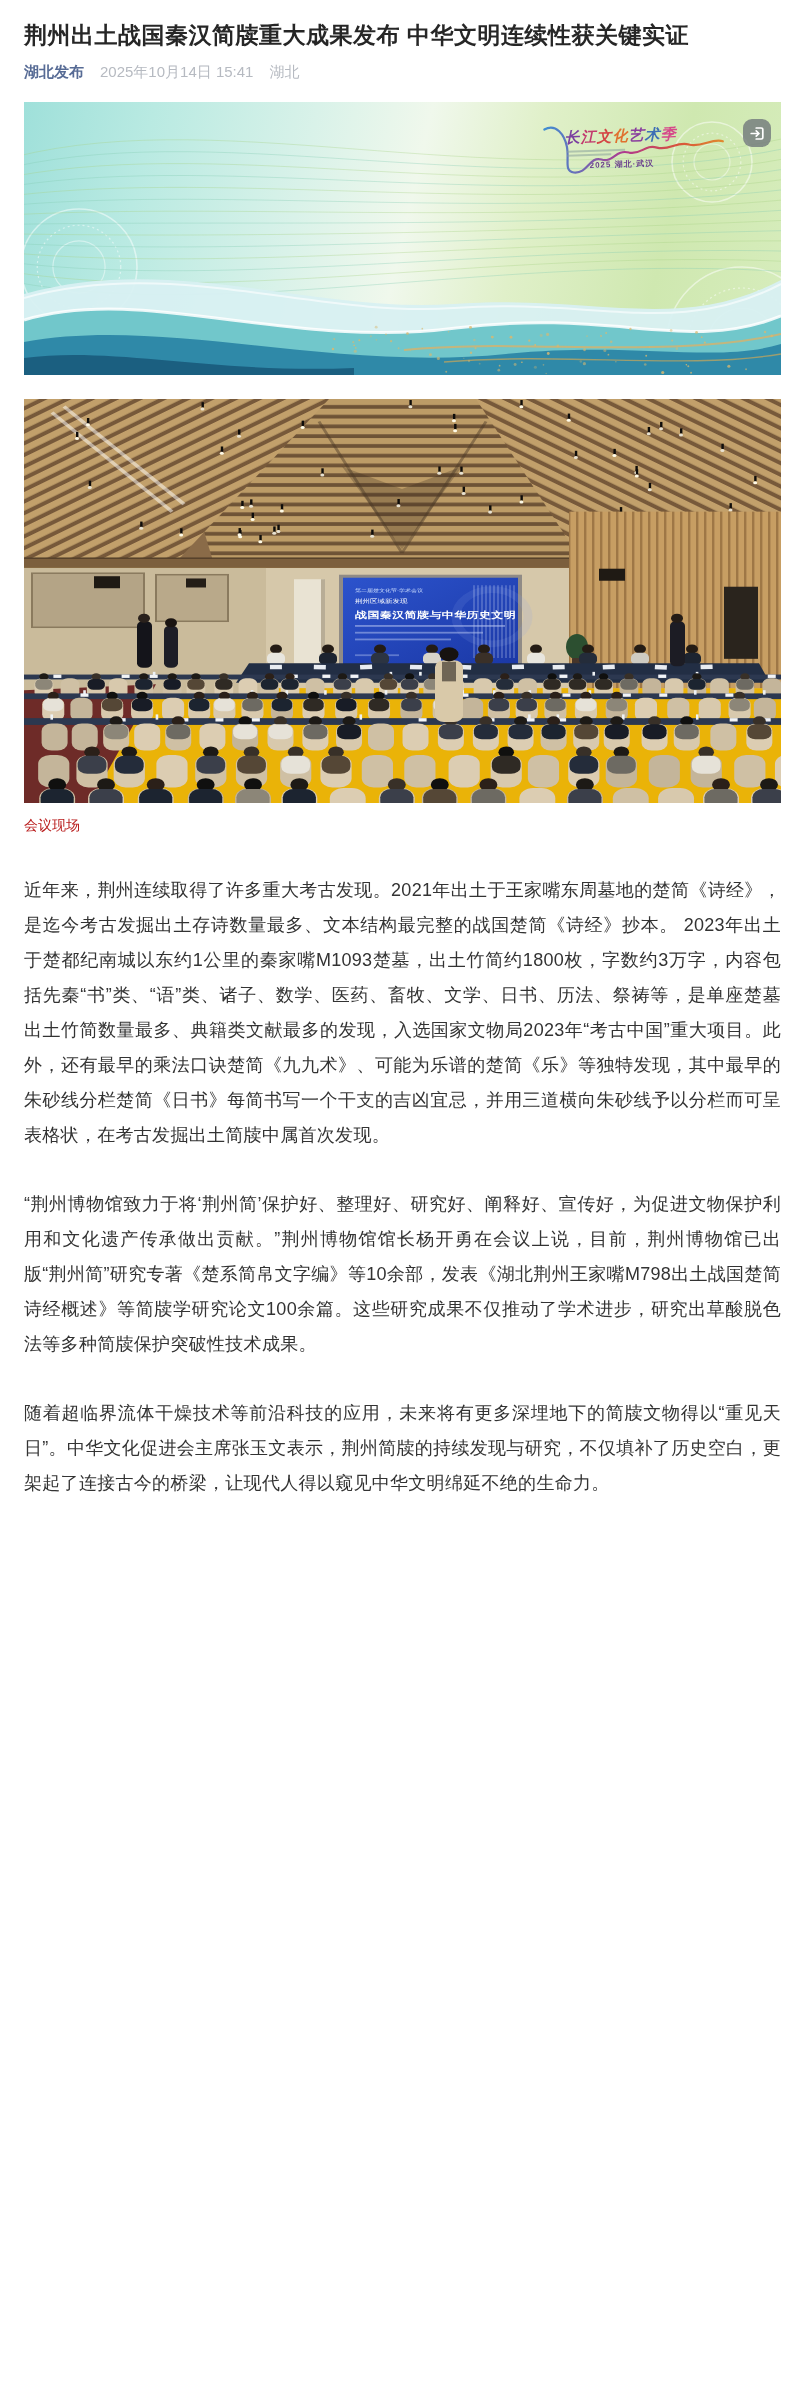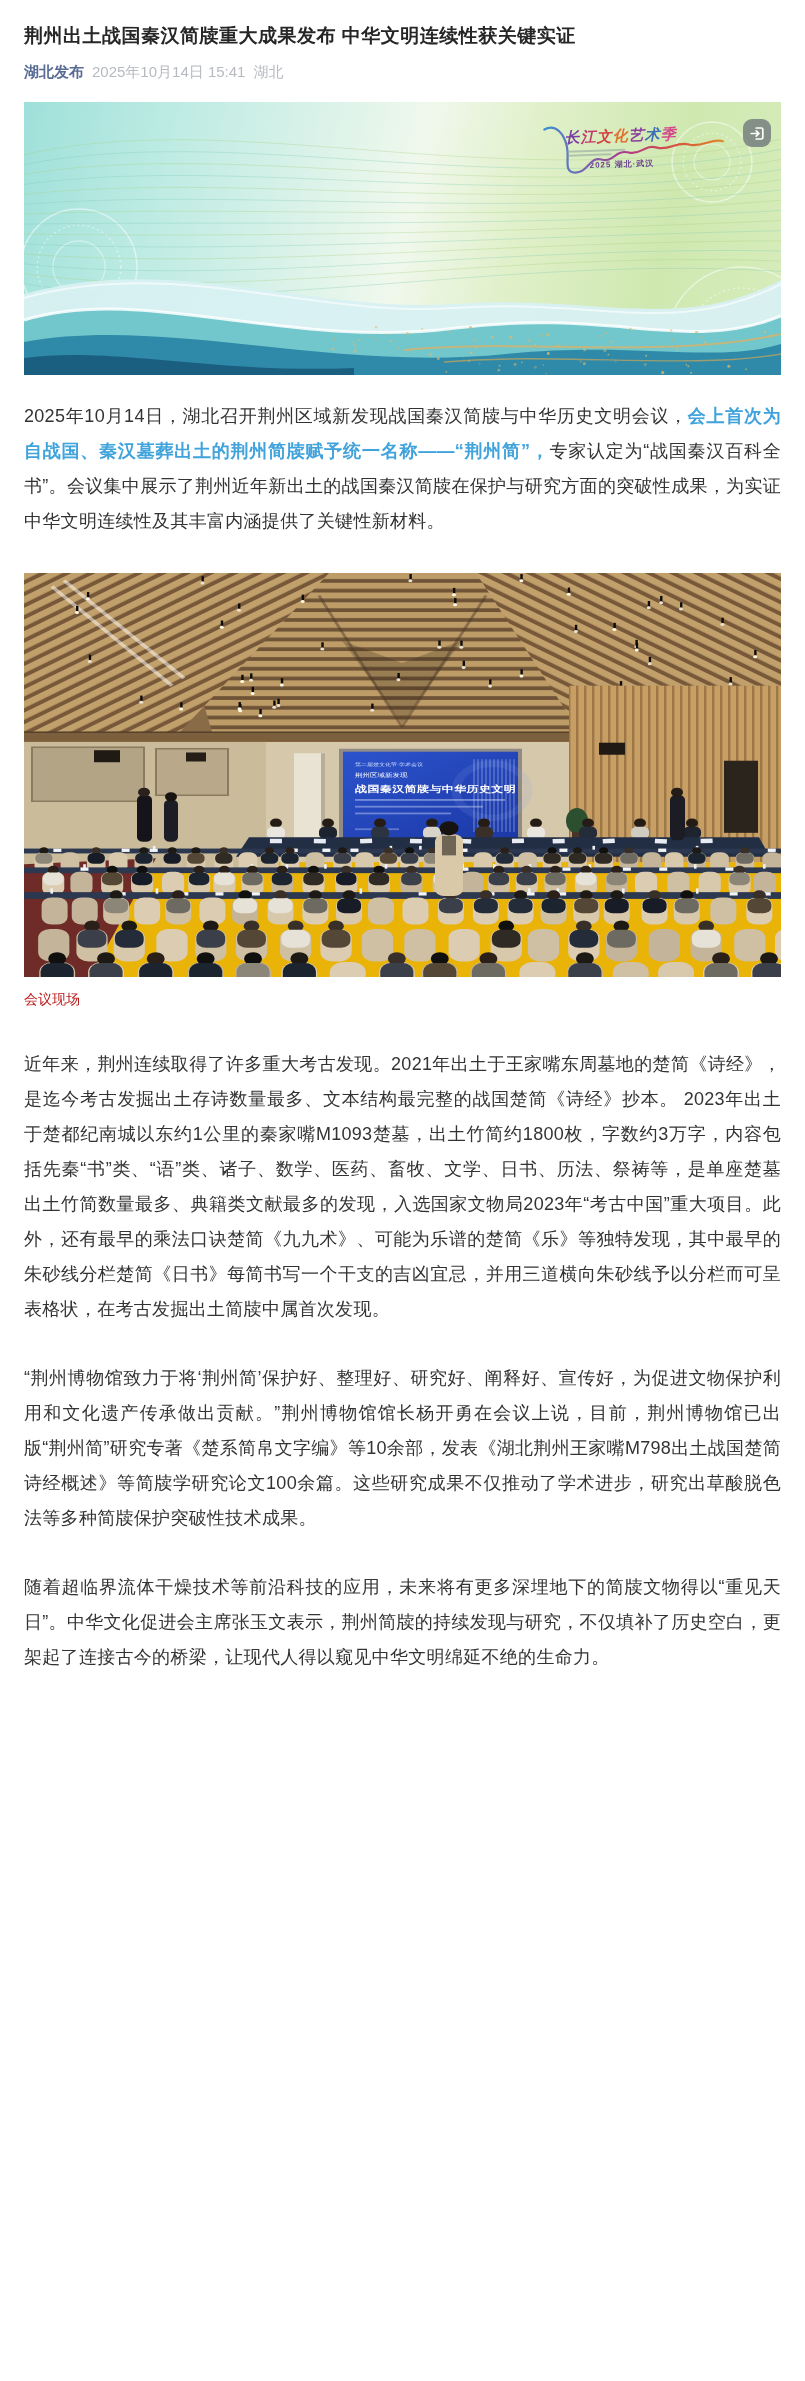--- a/index.html
+++ b/index.html
@@ -1,19 +1,19 @@
 <!DOCTYPE html>
 <html><head>
 <meta charset="utf-8">
 <style>
   html,body{margin:0;padding:0;background:#ffffff;}
   body{width:805px;font-family:"Liberation Sans","DejaVu Sans",sans-serif;color:#333;}
   .page{padding:0 24px 26px;}
-  h1.title{font-size:19px;line-height:31px;font-weight:700;color:#262626;margin:20px 0 12px;letter-spacing:.5px;}
-  .meta{display:flex;align-items:center;gap:8px;font-size:15px;color:#b6bac1;margin:0 0 20px;}
+  h1.title{font-size:23px;line-height:31px;font-weight:700;color:#262626;margin:20px 0 12px;letter-spacing:.5px;}
+  .meta{display:flex;align-items:center;gap:16px;font-size:15px;color:#b6bac1;margin:0 0 20px;}
   .meta .source{color:#576b95;font-weight:600;text-decoration:none;cursor:pointer;}
   .banner{position:relative;height:273px;overflow:hidden;background:linear-gradient(103deg,#9fe0da 0%,#b9eae2 16%,#d9f2e9 36%,#f0f8ec 50%,#e0f0c9 64%,#cfe8b0 82%,#d7edbd 100%);}
   .banner svg.waves{position:absolute;inset:0;width:100%;height:100%;}
   .logo{position:absolute;top:24px;right:56px;width:160px;text-align:left;transform:rotate(-2deg);}
   .logo .logo-line{position:absolute;top:-12px;left:-28px;width:190px;height:60px;}
   .logo .logo-title{font-size:15px;font-weight:700;font-style:italic;letter-spacing:1px;white-space:nowrap;}
   .logo .logo-bars{margin:3px 0 4px 2px;}
   .logo .logo-bars div{height:2px;background:#8aa39a;opacity:.55;margin-bottom:2px;}
   .logo .logo-sub{font-size:8px;color:#6a3f8e;font-weight:700;letter-spacing:1px;margin-left:24px;}
   .enter-badge{position:absolute;top:17px;right:10px;width:28px;height:28px;border-radius:9px;background:rgba(110,116,122,.78);display:flex;align-items:center;justify-content:center;cursor:pointer;}
@@ -172,23 +172,20 @@
     <div class="enter-badge">
       <svg width="15" height="15" viewBox="0 0 15 15">
         <path d="M6.2,2 h5 a1.6,1.6 0 0 1 1.6,1.6 v7.8 a1.6,1.6 0 0 1 -1.6,1.6 h-5" fill="none" stroke="#ffffff" stroke-width="1.7" stroke-linecap="round"></path>
         <line x1="1.2" y1="7.5" x2="8.6" y2="7.5" stroke="#ffffff" stroke-width="1.7" stroke-linecap="round"></line>
         <path d="M6.2,4.8 L8.9,7.5 L6.2,10.2" fill="none" stroke="#ffffff" stroke-width="1.7" stroke-linecap="round" stroke-linejoin="round"></path>
       </svg>
     </div>
   </div>
 
   <div class="content">
-    <div id="lead-paragraph">
-        <p class="body-para"><span>2025年10月14日，湖北召开荆州区域新发现战国秦汉简牍与中华历史文明会议，</span><span class="highlight">会上首次为自战国、秦汉墓葬出土的荆州简牍赋予统一名称——“荆州简”，</span><span>专家认定为“战国秦汉百科全书”。会议集中展示了荆州近年新出土的战国秦汉简牍在保护与研究方面的突破性成果，为实证中华文明连续性及其丰富内涵提供了关键性新材料。</span></p>
-      </div>
 
     <div class="photo">
       <svg viewBox="0 0 757 538" preserveAspectRatio="none">
         <defs>
           <linearGradient id="screenG" x1="0" y1="0" x2="1" y2="1">
             <stop offset="0" stop-color="#2c53cc"></stop>
               <stop offset="1" stop-color="#1b38a6"></stop>
           </linearGradient>
           <pattern id="slatC" width="757" height="13" patternUnits="userSpaceOnUse">
             <rect width="757" height="13" fill="#bd9c67"></rect>

